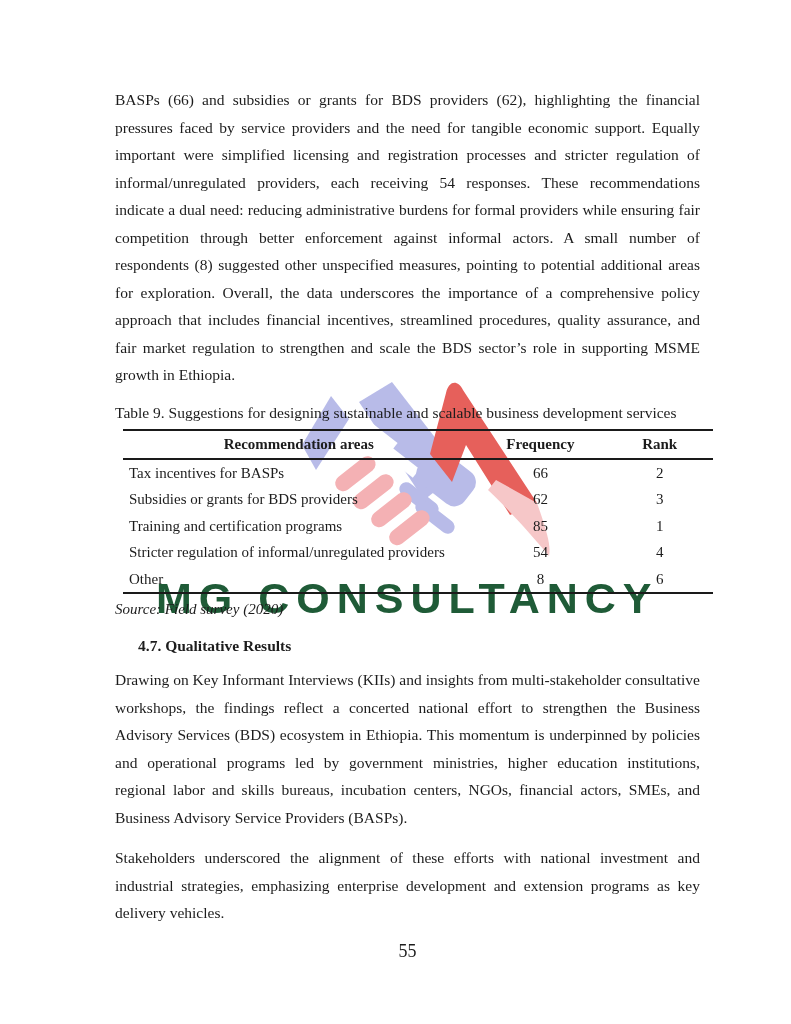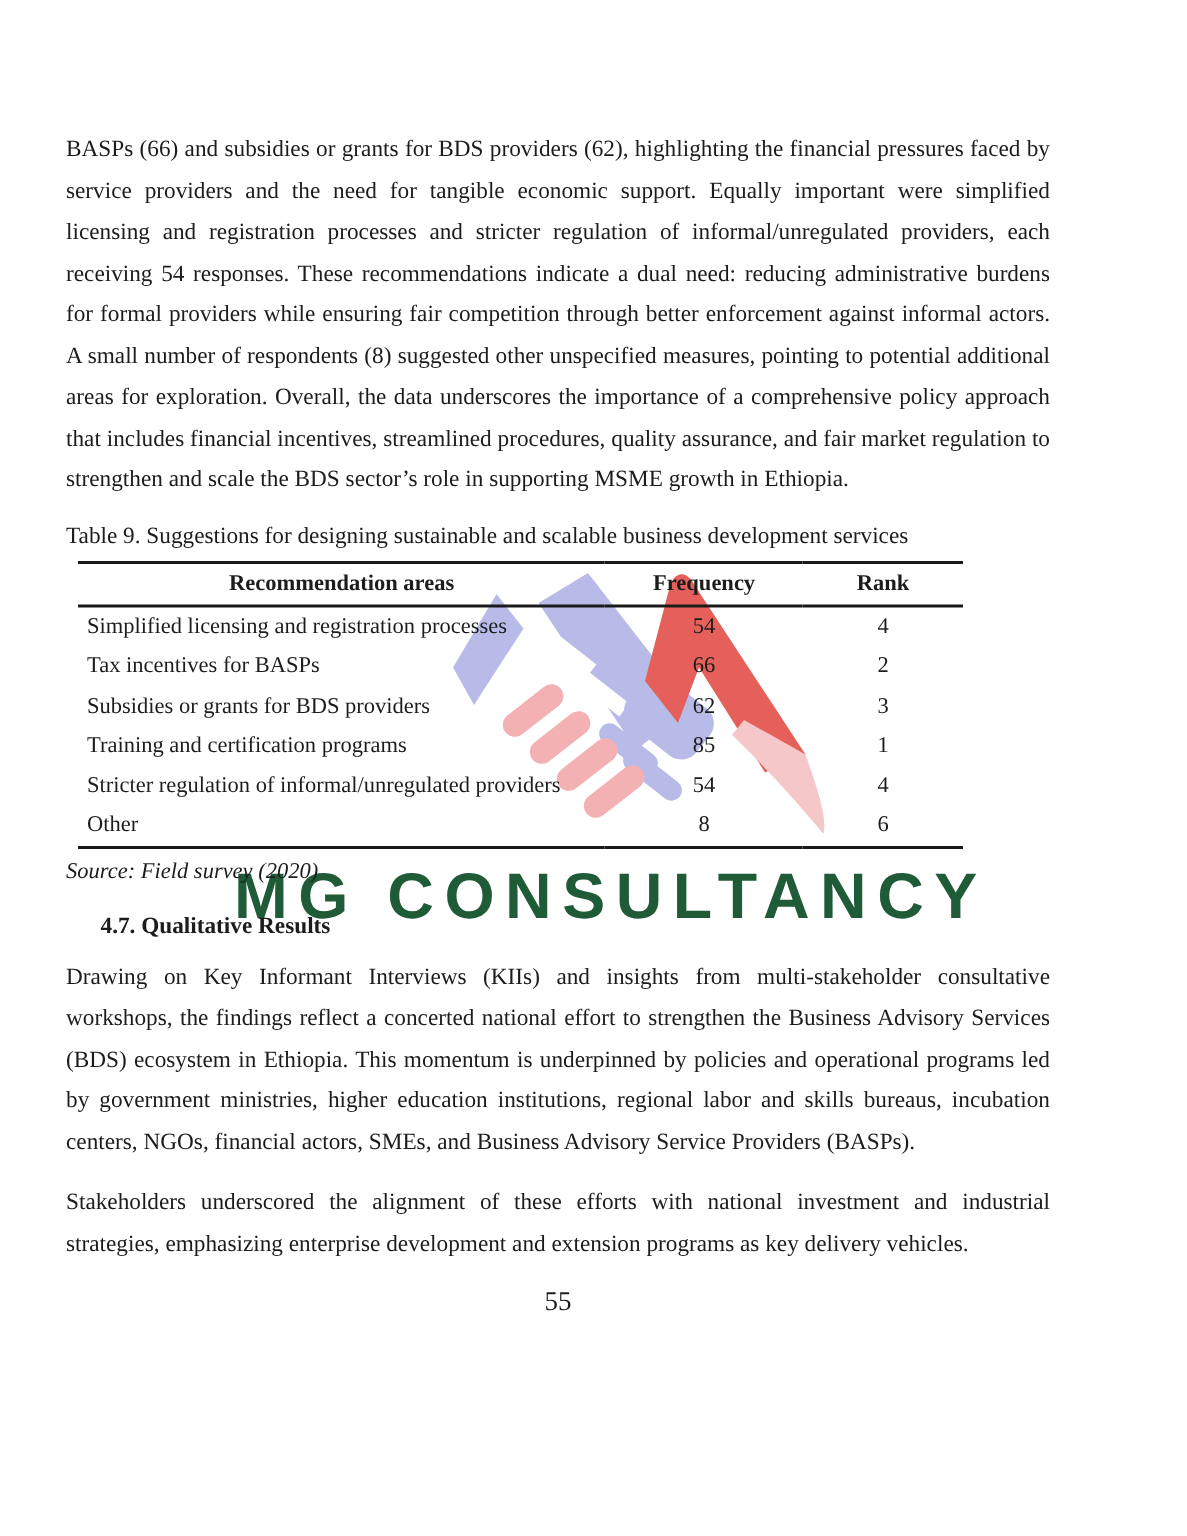--- a/index.html
+++ b/index.html
@@ -33,21 +33,21 @@
     position: absolute;
     left: 299px;
     top: 382px;
     width: 286px;
     height: 182px;
     opacity: 0.92;
   }
   .content {
     position: relative;
     z-index: 1;
-    padding: 86px 91px 0 44px;
+    padding: 86px 91px 0 115px;
   }
   .body-par {
     margin: 0;
     font-size: 15.5px;
     line-height: 27.5px;
     text-align: justify;
   }
   .table-caption {
     margin: 10px 0 0 0;
     font-size: 15.5px;
@@ -140,25 +140,20 @@
     <table class="data-table">
       <thead>
         <tr>
           <th class="col-area">Recommendation areas</th>
           <th class="col-freq">Frequency</th>
           <th class="col-rank">Rank</th>
         </tr>
       </thead>
       <tbody>
         <tr>
-          <td class="col-area">Simplified licensing and registration processes</td>
-          <td class="col-freq">54</td>
-          <td class="col-rank">4</td>
-        </tr>
-        <tr>
           <td class="col-area">Tax incentives for BASPs</td>
           <td class="col-freq">66</td>
           <td class="col-rank">2</td>
         </tr>
         <tr>
           <td class="col-area">Subsidies or grants for BDS providers</td>
           <td class="col-freq">62</td>
           <td class="col-rank">3</td>
         </tr>
         <tr>

